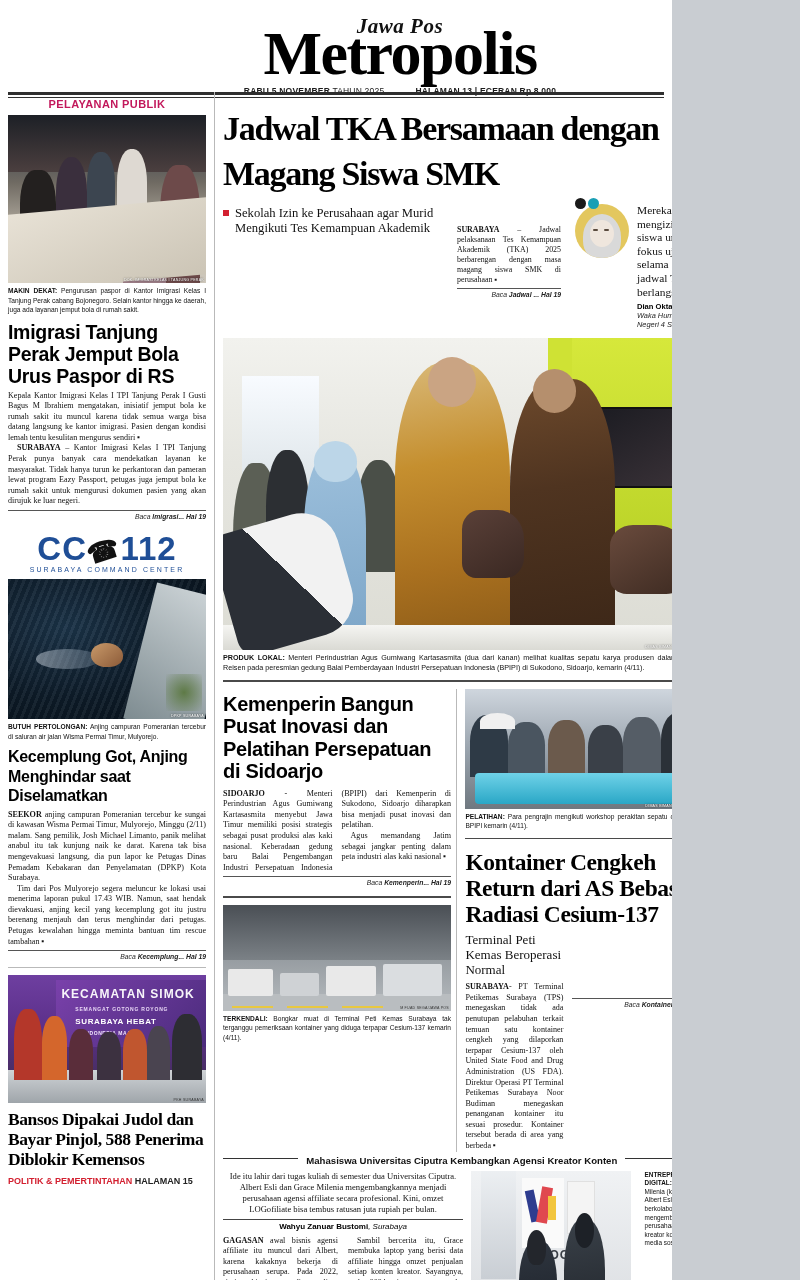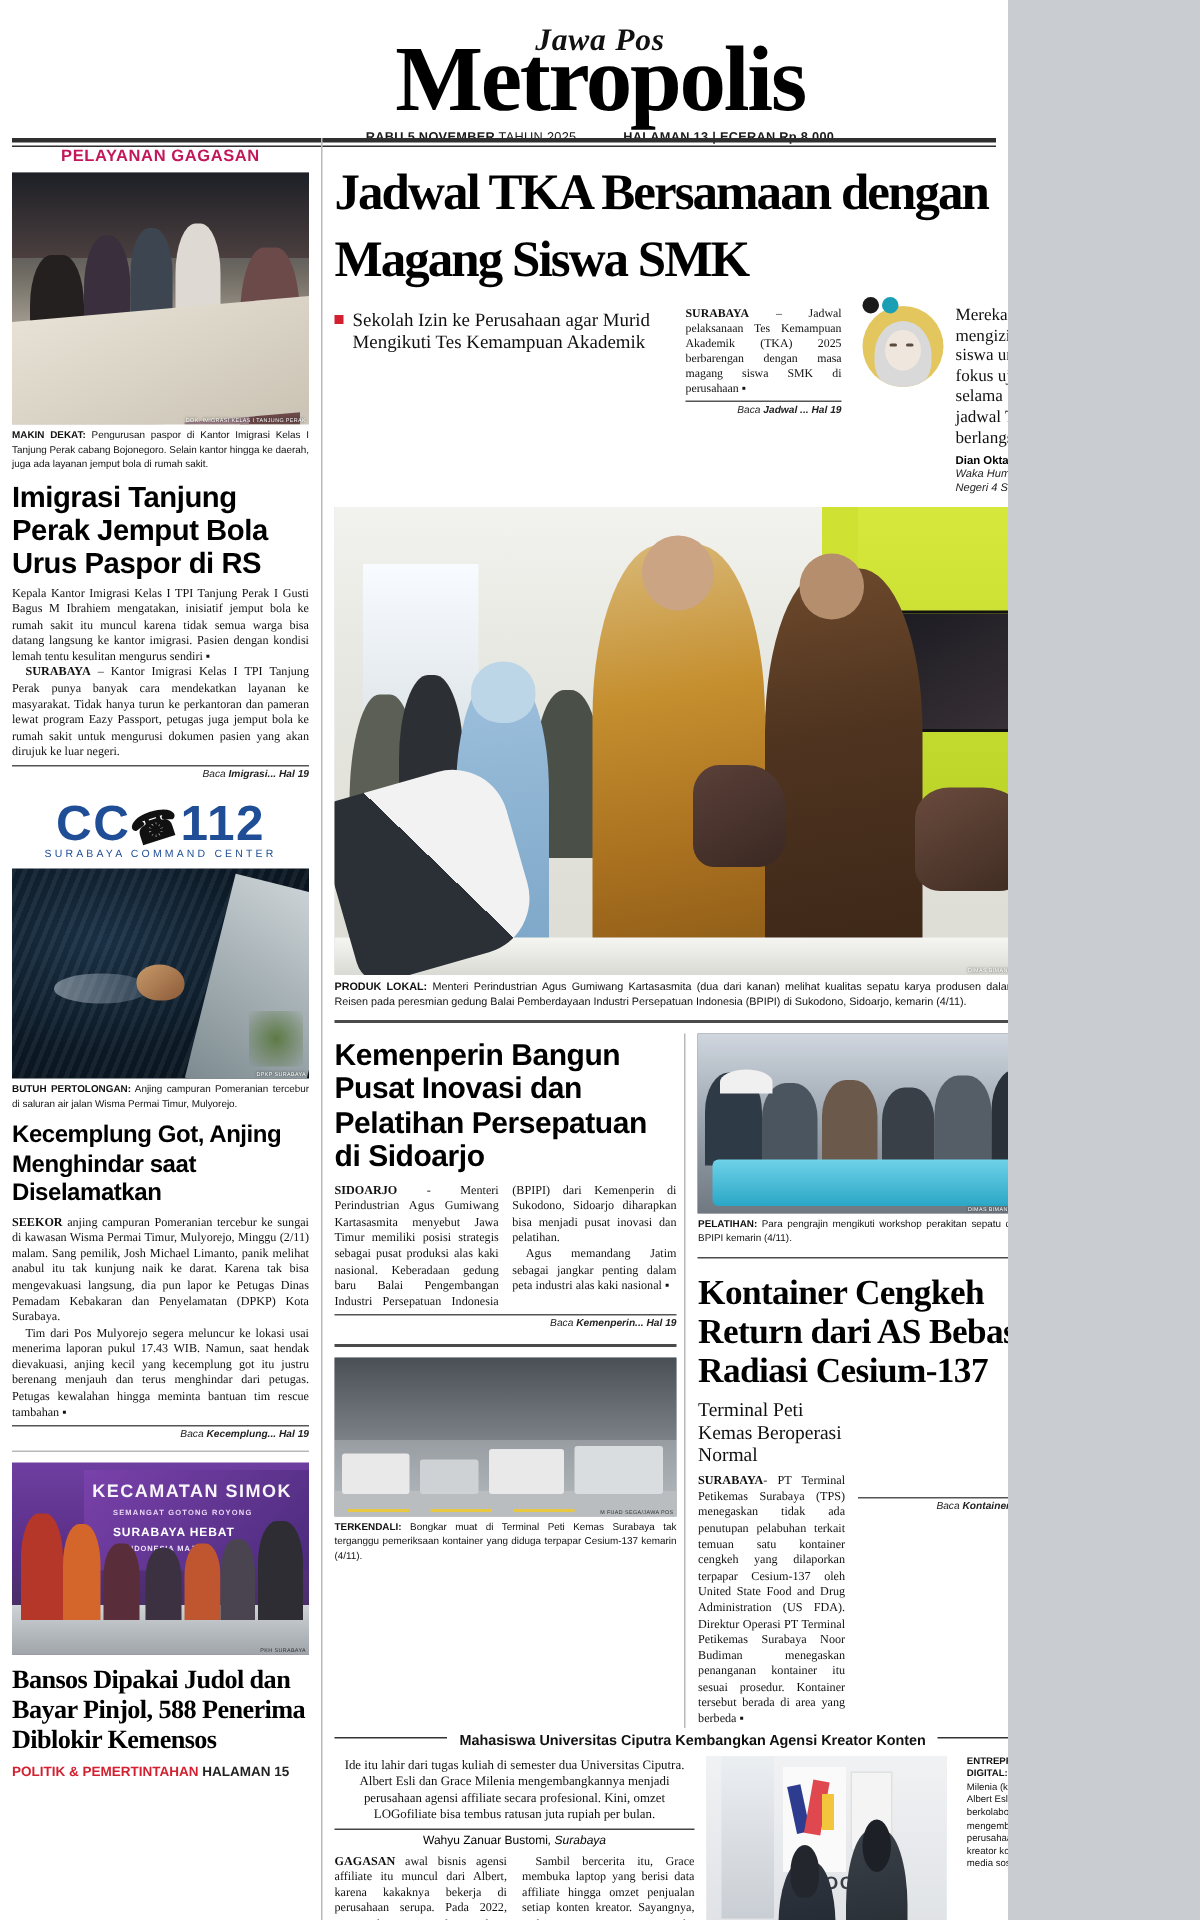--- a/index.html
+++ b/index.html
@@ -194,21 +194,21 @@
     padding: 14px 0 8px;
   }
   .lead-row { display: flex; gap: 10px; padding-bottom: 9px; }
   .bullets { flex: 0 0 224px; padding-top: 2px; }
   .bullet { display: flex; gap: 6px; margin-bottom: 7px; }
   .bullet .sq { flex: 0 0 6px; width: 6px; height: 6px; background: #d32030; margin-top: 4px; }
   .bullet .tx {
     font-family: "Liberation Serif", serif;
     font-size: 12.6px; line-height: 14.6px; color: #111;
   }
-  .lead-col { flex: 0 0 104px; }
+  .lead-col { flex: 0 0 104px; margin-top: 21px; }
   .lead-col .body-txt { font-size: 7.9px; line-height: 10px; }
   .quote-box { flex: 1 1 auto; display: flex; gap: 8px; padding-left: 4px; }
   .avatar {
     flex: 0 0 54px; width: 54px; height: 54px; border-radius: 50%;
     background: radial-gradient(circle at 50% 62%, #e7e2da 0 38%, #e3c75e 38% 100%);
     position: relative; overflow: hidden;
   }
   .avatar .hijab { position:absolute; left:14%; top:18%; width:72%; height:86%;
      background:#d9d9d9; border-radius: 50% 50% 42% 42%; }
   .avatar .face { position:absolute; left:28%; top:30%; width:44%; height:50%;
@@ -326,21 +326,21 @@
   .feat-intro {
     font-family: "Liberation Serif", serif;
     font-size: 8.6px; line-height: 11px; color: #111;
     text-align: center; padding: 0 2px 2px;
   }
   .byline {
     font-family: "Liberation Sans", sans-serif;
     font-size: 8px; text-align: center;
     border-top: 1px solid #444; margin-top: 2px; padding-top: 2px;
   }
-  .byline b { font-weight: normal; }
+  .byline b { font-weight: bold; }
   .byline i { font-style: italic; }
   .ph-feature { flex: 1 1 auto; position: relative; background:#dfe2e6; min-height: 175px; }
   .ph-feature .wall { position:absolute; inset:0; background: linear-gradient(180deg,#f0f2f4,#d7dade); }
   .ph-feature .wpanel{ position:absolute; left:6%; top:0; width:22%; height:62%;
      background: linear-gradient(180deg,#eceff2,#c9ced4); }
   .ph-feature .art { position:absolute; left:32%; top:4%; width:26%; height:40%;
      background:#fafafa; }
   .ph-feature .art .sq1{position:absolute;left:14%;top:18%;width:22%;height:46%;background:#2e3c8f;transform:rotate(-12deg);}
   .ph-feature .art .sq2{position:absolute;left:40%;top:14%;width:26%;height:52%;background:#e0484f;transform:rotate(10deg);}
   .ph-feature .art .sq3{position:absolute;left:62%;top:26%;width:20%;height:34%;background:#f2c53d;}
@@ -386,21 +386,21 @@
     <div class="mh-rules">
       <div class="rule-thick"></div>
       <div class="rule-thin"></div>
     </div>
   </div>
 
   <div class="body-wrap">
 
     <div class="col-left">
 
-      <div class="kicker">PELAYANAN GAGASAN</div>
+      <div class="kicker">PELAYANAN PUBLIK</div>
 
       <div>
         <div class="photo ph-imigrasi">
           <div class="scene">
             <div class="wall"></div>
             <div class="p1"></div>
               <div class="p2"></div>
               <div class="p3"></div>
             <div class="p4"></div>
               <div class="p5"></div>

